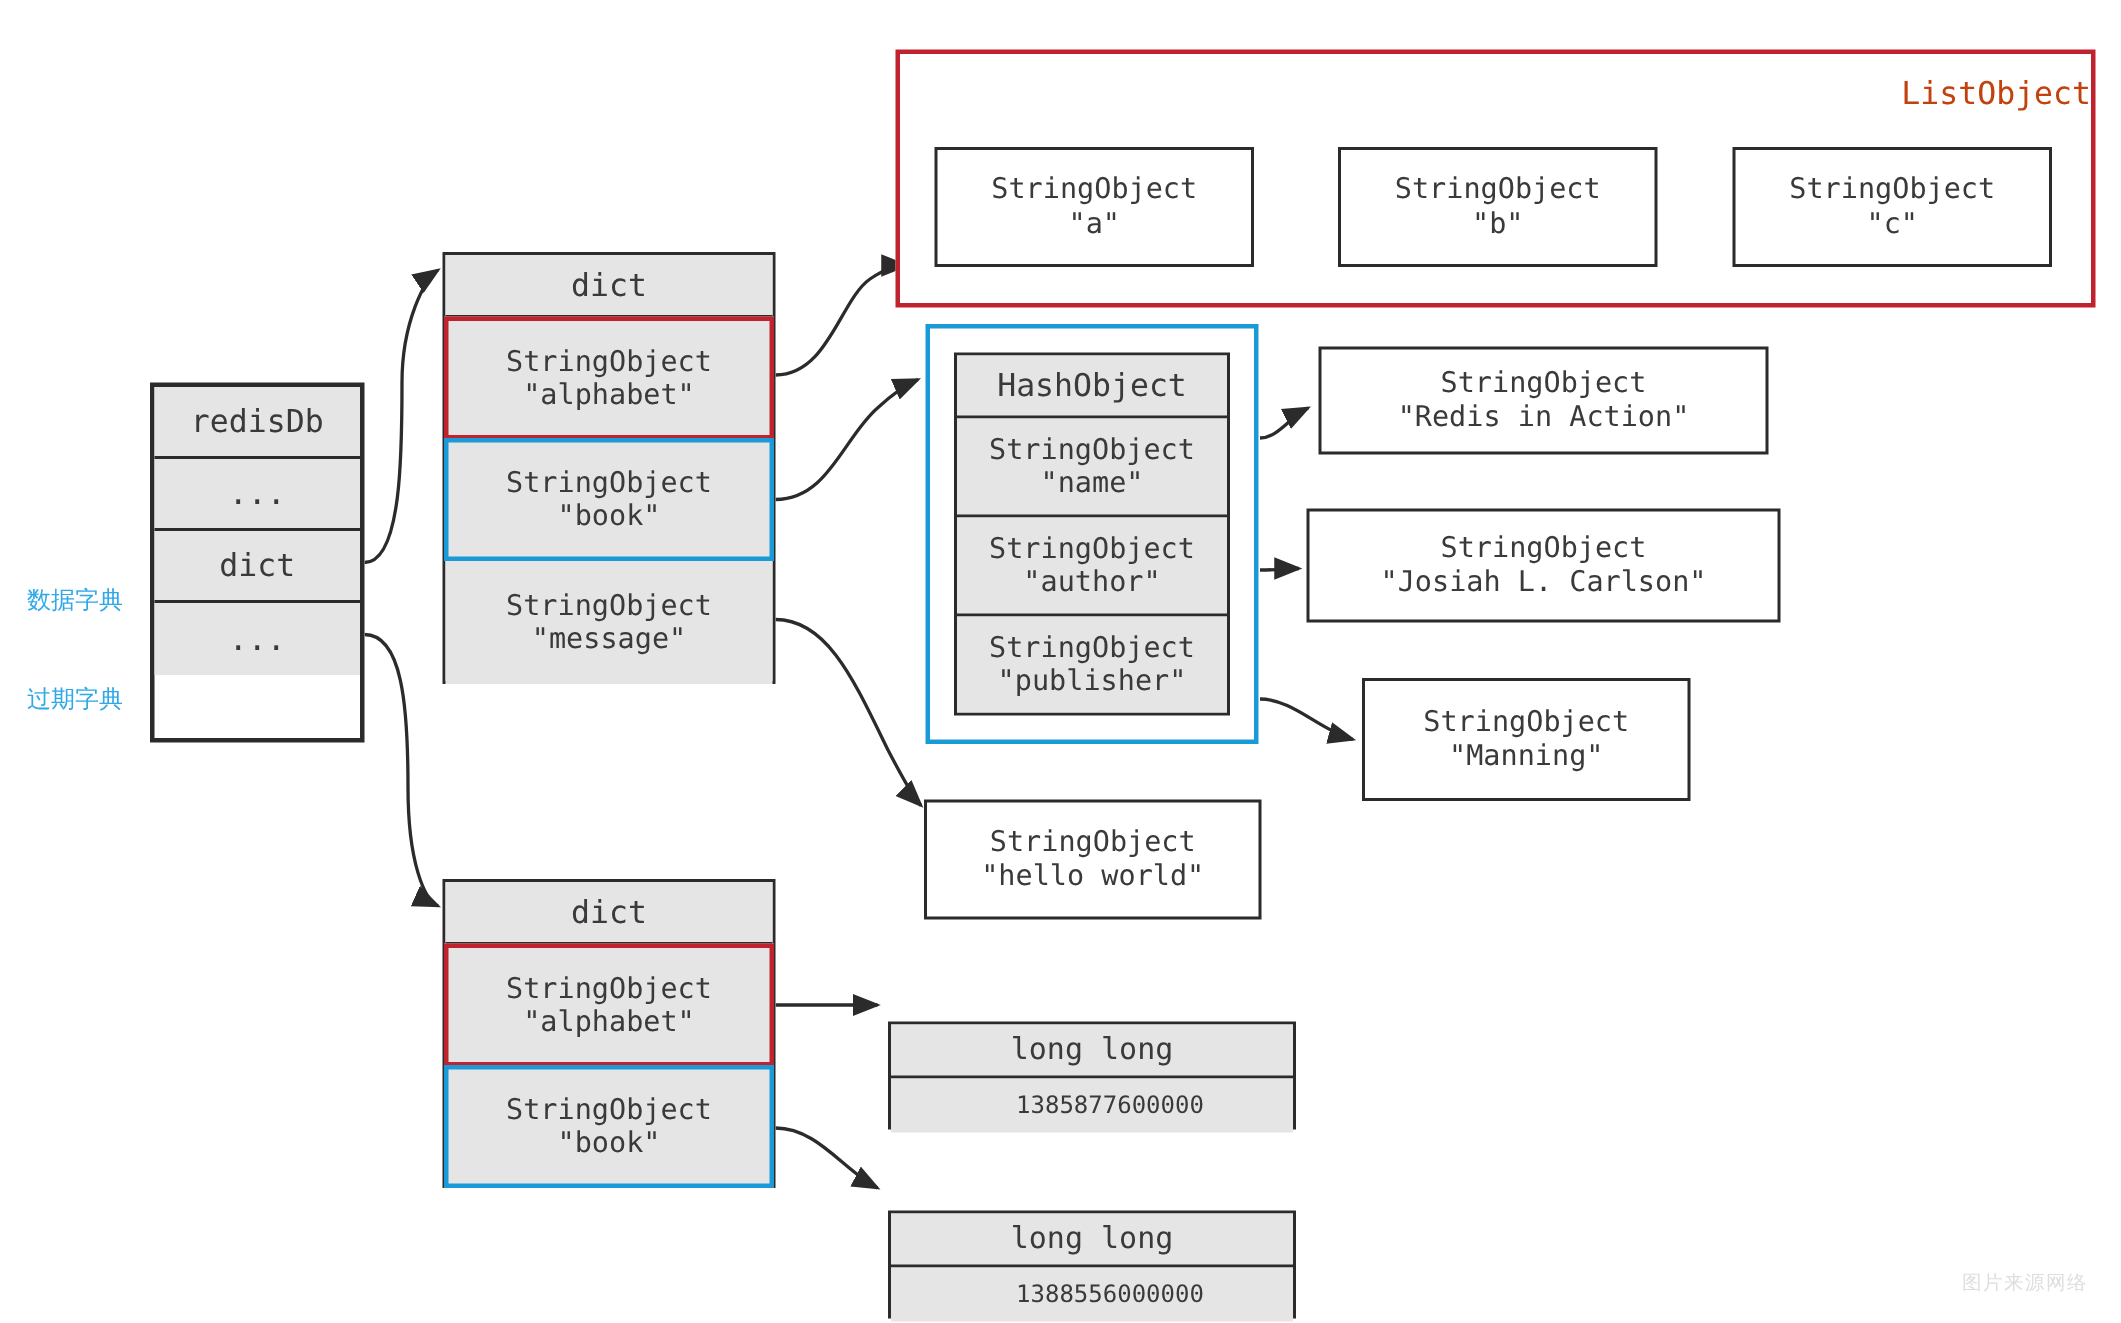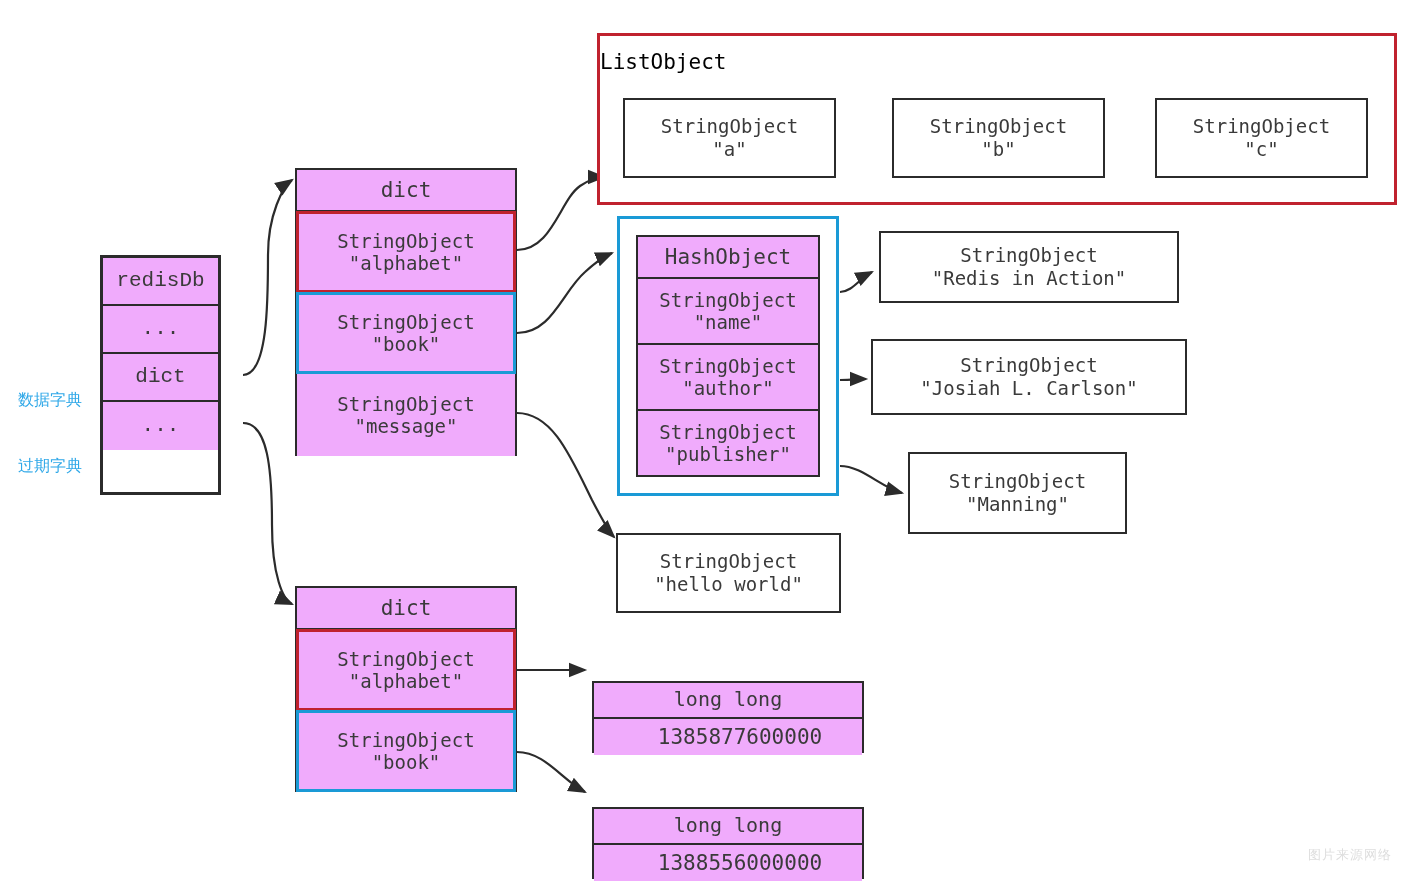--- a/index.html
+++ b/index.html
@@ -35,28 +35,28 @@
   }
   .cell {
     box-sizing: border-box;
     border-bottom: 2px solid #2b2b2b;
     display: flex;
     flex-direction: column;
     align-items: center;
     justify-content: center;
     text-align: center;
     color: #3a3a3a;
-    background: #f0abfc;
+    background: #e5e5e5;
     line-height: 1.18;
   }
   .cell:last-child { border-bottom: none; }
   .cell .l1, .cell .l2 { display: block; white-space: pre; }
 
   
-  .redisdb { left: 100px; top: 255px; width: 121px; height: 240px; border-width: 3px; font-family: Liberation Mono, monospace; }
+  .redisdb { left: 100px; top: 255px; width: 143px; height: 240px; border-width: 3px; }
   .redisdb .cell { height: 48px; font-size: 21px; }
 
   
   .dict-main { left: 295px; top: 168px; width: 222px; height: 288px; }
   .dict-main .hdr { height: 42px; font-size: 21px; }
   .dict-main .row { height: 82px; font-size: 19px; }
 
   
   .dict-exp { left: 295px; top: 586px; width: 222px; height: 206px; }
   .dict-exp .hdr { height: 42px; font-size: 21px; }
@@ -75,21 +75,21 @@
     z-index: 3;
   }
 
   
   .listobject {
     left: 597px; top: 33px; width: 800px; height: 172px;
     border: 3px solid #c0222e;
   }
   .listobject .title {
     position: absolute; left: 0; right: 0; top: 14px;
-    text-align: left; font-size: 21px; color: #000000;
+    text-align: right; font-size: 21px; color: #c2410c;
   }
   .lo-item {
     position: absolute; top: 62px; width: 213px; height: 80px;
     box-sizing: border-box; border: 2px solid #2b2b2b; background: #ffffff;
     display: flex; flex-direction: column; align-items: center;
     justify-content: center; font-size: 19px; color: #3a3a3a; line-height: 1.2;
   }
   .lo-a { left: 23px; }
   .lo-b { left: 292px; }
   .lo-c { left: 555px; }
@@ -111,21 +111,21 @@
     justify-content: center; font-size: 19px; color: #3a3a3a;
     line-height: 1.2; text-align: center;
   }
   .v-name    { left: 879px; top: 231px; width: 300px; height: 72px; }
   .v-author  { left: 871px; top: 339px; width: 316px; height: 76px; }
   .v-pub     { left: 908px; top: 452px; width: 219px; height: 82px; }
   .v-message { left: 616px; top: 533px; width: 225px; height: 80px; }
 
   .longbox { width: 272px; height: 72px; margin-top: 36px; }
   .longbox .hdr { height: 36px; font-size: 20px; }
-  .longbox .num { height: 36px; font-size: 21px; border-bottom: none; padding-left: 24px; }
+  .longbox .num { height: 36px; font-size: 16px; border-bottom: none; padding-left: 24px; }
   .lb-1 { left: 592px; top: 645px; }
   .lb-2 { left: 592px; top: 771px; }
 
   .cn-label {
     position: absolute; color: #2fa8e8; font-size: 16px; z-index: 4;
     font-family: "DejaVu Sans", "Liberation Sans", sans-serif; white-space: nowrap; margin-top: 22px;
   }
   .cn-data { left: 18px; top: 368px; }
   .cn-exp  { left: 18px; top: 434px; }
 

